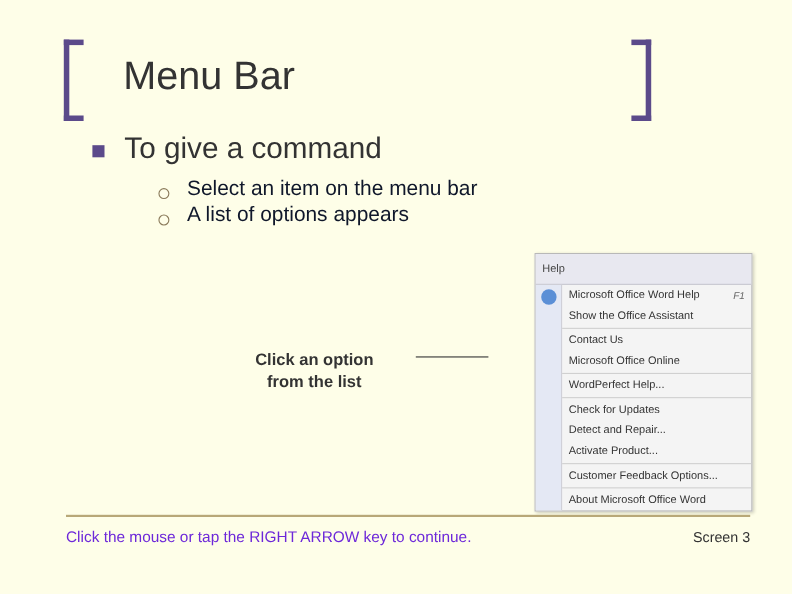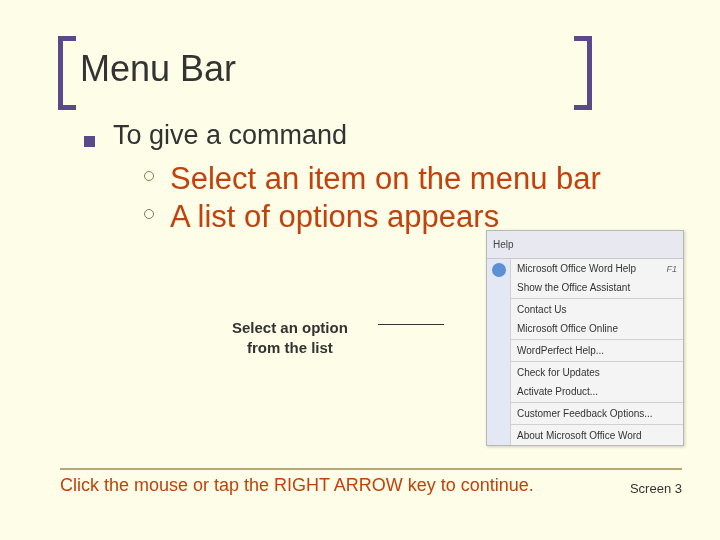--- a/index.html
+++ b/index.html
@@ -20,20 +20,21 @@
   .title-wrap {
     position: relative;
     margin-left: 18px;
     margin-bottom: 30px;
   }
   .title {
     font-size: 36px;
     color: #333;
     font-weight: normal;
     padding-left: 22px;
+    margin-left: 32px;
   }
   .bracket-left, .bracket-right {
     position: absolute;
     width: 18px;
     height: 74px;
     top: -12px;
   }
   .bracket-left {
     left: 0;
     border-left: 5px solid #5b4a8a;
@@ -44,21 +45,21 @@
     right: 88px;
     border-right: 5px solid #5b4a8a;
     border-top: 5px solid #5b4a8a;
     border-bottom: 5px solid #5b4a8a;
   }
   .content {
     padding-left: 44px;
   }
   .bullet-row {
     display: flex;
-    align-items: center;
+    align-items: flex-start;
     margin-bottom: 6px;
   }
   .sq-bullet {
     width: 11px;
     height: 11px;
     background: #5b4a8a;
     margin-top: 12px;
     margin-right: 18px;
     flex-shrink: 0;
   }
@@ -78,22 +79,22 @@
   .circ-bullet {
     width: 10px;
     height: 10px;
     border: 1.5px solid #8a7a5a;
     border-radius: 50%;
     margin-top: 10px;
     margin-right: 16px;
     flex-shrink: 0;
   }
   .lvl2-text {
-    font-size: 31px;
-    color: #c2410c;
+    font-size: 19px;
+    color: #0f172a;
   }
   .callout {
     position: absolute;
     left: 232px;
     top: 318px;
     text-align: center;
     font-size: 15px;
     font-weight: bold;
     color: #333;
     line-height: 1.3;
@@ -167,22 +168,22 @@
     left: 60px;
     right: 38px;
     bottom: 70px;
     height: 2px;
     background: #b8a878;
   }
   .footer-left {
     position: absolute;
     left: 60px;
     bottom: 44px;
-    font-size: 18px;
-    color: #c2410c;
+    font-size: 14px;
+    color: #6d28d9;
   }
   .footer-right {
     position: absolute;
     right: 38px;
     bottom: 44px;
     font-size: 13px;
     color: #333;
   }
 </style>
 </head>
@@ -207,21 +208,21 @@
         <div class="lvl2-text">Select an item on the menu bar</div>
       </div>
       <div class="sub-row">
         <div class="circ-bullet"></div>
         <div class="lvl2-text">A list of options appears</div>
       </div>
     </div>
   </div>
 
   <div class="callout">
-    <span>Select an option</span><br>
+    <span>Click an option</span><br>
     <span>from the list</span>
   </div>
   <div class="callout-line"></div>
 
   <div class="menu-panel">
     <div class="menu-header">Help</div>
     <div class="menu-body">
       <div class="menu-gutter">
         <span class="gutter-icon"></span>
       </div>
@@ -242,20 +243,23 @@
         </div>
         <div class="menu-sep"></div>
         <div class="menu-item">
           <span>WordPerfect Help...</span>
         </div>
         <div class="menu-sep"></div>
         <div class="menu-item">
           <span>Check for Updates</span>
         </div>
         <div class="menu-item">
+          <span>Detect and Repair...</span>
+        </div>
+        <div class="menu-item">
           <span>Activate Product...</span>
         </div>
         <div class="menu-sep"></div>
         <div class="menu-item">
           <span>Customer Feedback Options...</span>
         </div>
         <div class="menu-sep"></div>
         <div class="menu-item">
           <span>About Microsoft Office Word</span>
         </div>

